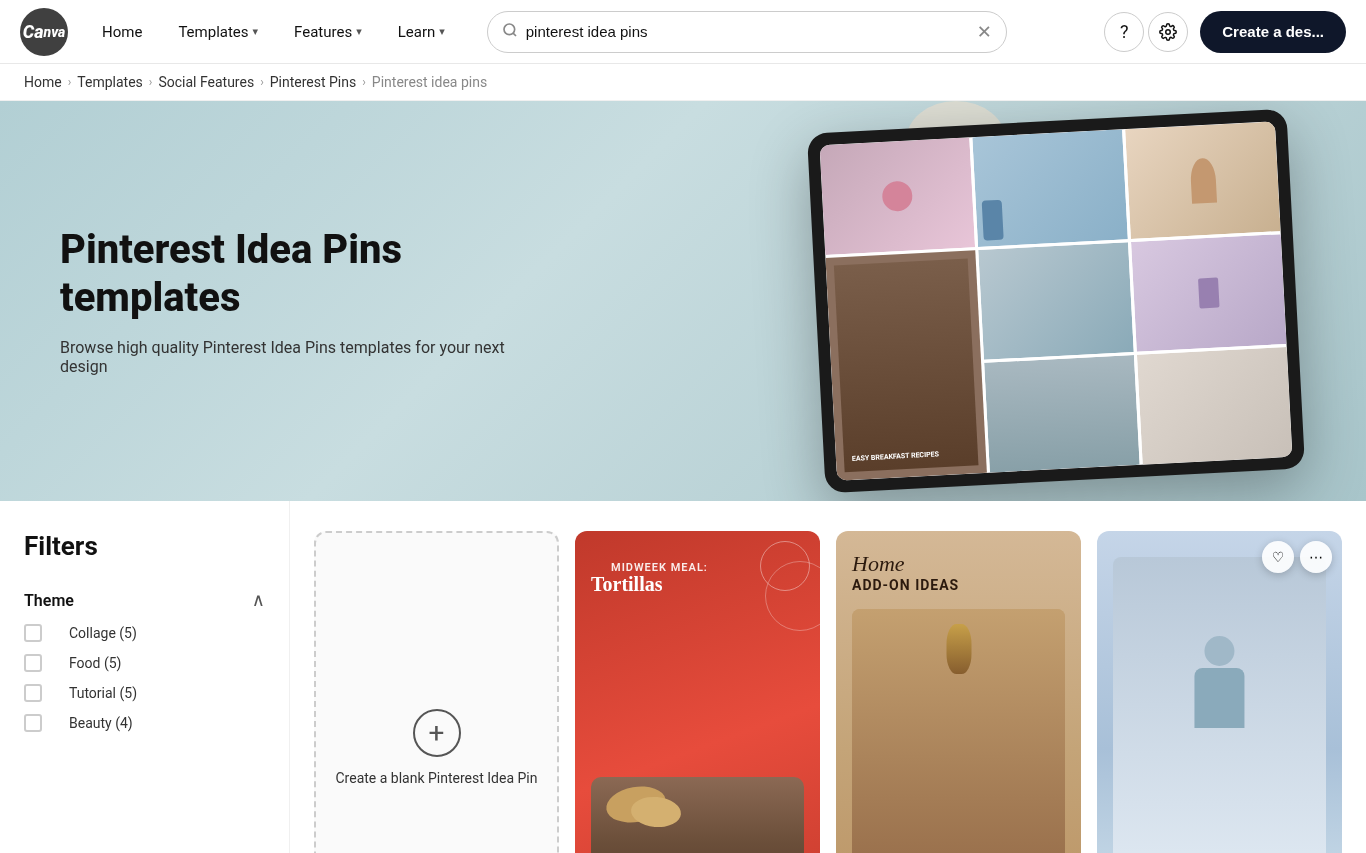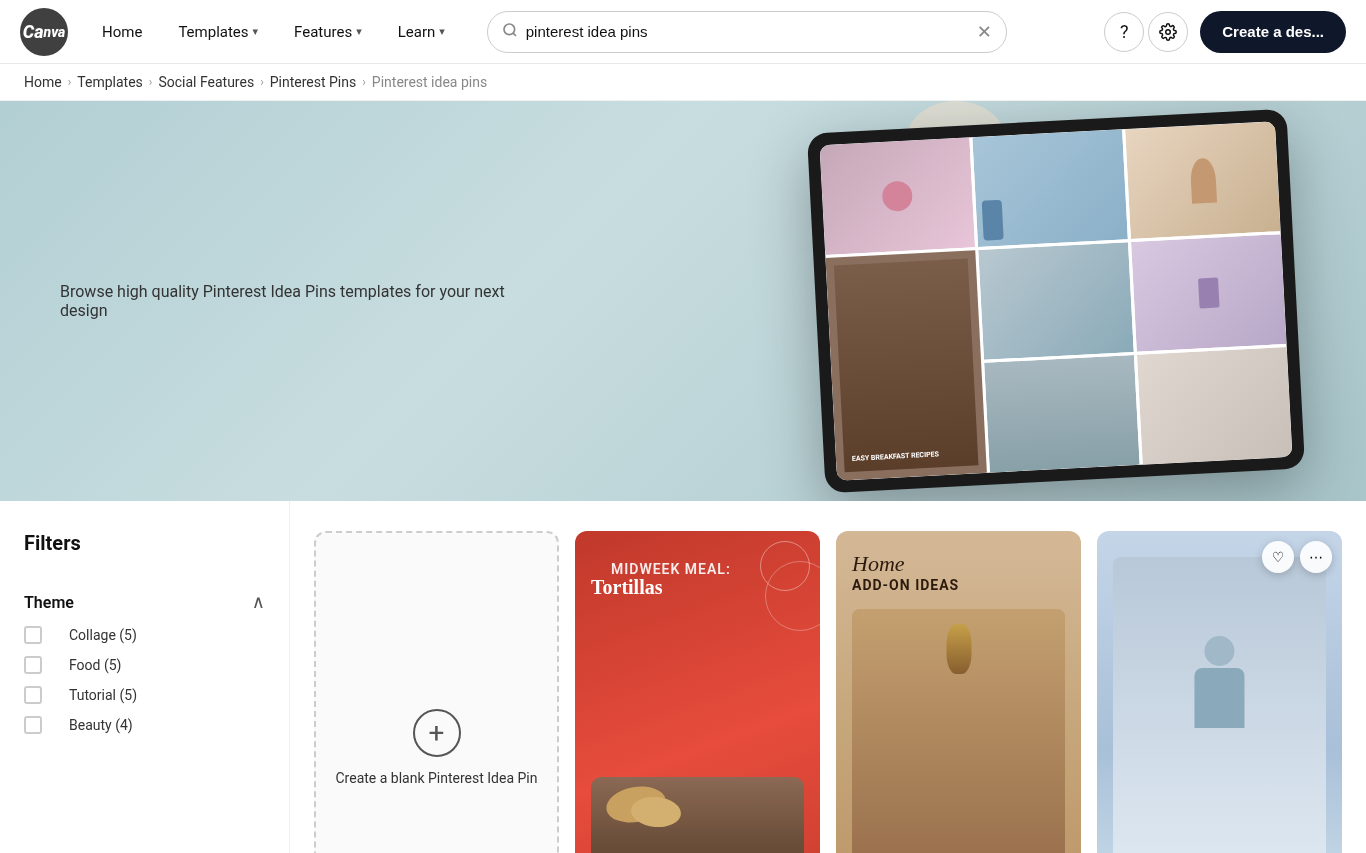--- a/index.html
+++ b/index.html
@@ -179,23 +179,23 @@
     }
 
     
     .filters-panel {
       width: 290px;
       flex-shrink: 0;
       padding: 30px 24px;
       border-right: 1px solid #f0f0f0;
     }
     .filters-title {
-      font-size: 20px;
+      font-size: 26px;
       font-weight: 700;
-      margin-bottom: 36px;
+      margin-bottom: 28px;
       color: #111;
     }
     .filter-section { margin-bottom: 20px; }
     .filter-section-header {
       display: flex;
       align-items: flex-end;
       justify-content: space-between;
       margin-bottom: 14px;
       cursor: pointer;
     }
@@ -274,21 +274,21 @@
     }
     .card-tortillas-content {
       padding: 20px 16px;
       height: 100%;
       display: flex;
       flex-direction: column;
       justify-content: space-between;
       position: relative;
     }
     .card-tortillas-tag {
-      font-size: 14px;
+      font-size: 11px;
       color: rgba(255,255,255,0.9);
       text-transform: uppercase;
       letter-spacing: 1px;
       font-weight: 600;
       padding-left: 20px;
     }
     .card-tortillas-title {
       font-size: 20px;
       font-weight: 700;
       color: #fff;
@@ -430,20 +430,21 @@
   <a>Pinterest Pins</a>
   <span class="breadcrumb-sep">›</span>
   <span class="breadcrumb-current">Pinterest idea pins</span>
 </div>
 
 <div class="hero">
 
   <div class="coffee-cup"></div>
 
   <div class="hero-text">
+    <h1 class="hero-title">Pinterest Idea Pins templates</h1>
     <p class="hero-subtitle">Browse high quality Pinterest Idea Pins templates for your next design</p>
   </div>
 
   <div class="tablet-mockup">
     <div class="tablet-frame">
       <div class="tablet-screen">
         <div class="tablet-cell tablet-cell-1">
           <div style="width:100%;height:100%;background:linear-gradient(135deg,#c5a8b8,#e8c5d8);display:flex;align-items:center;justify-content:center;">
             <div style="width:30px;height:30px;background:#d4849a;border-radius:50%;"></div>
           </div>

